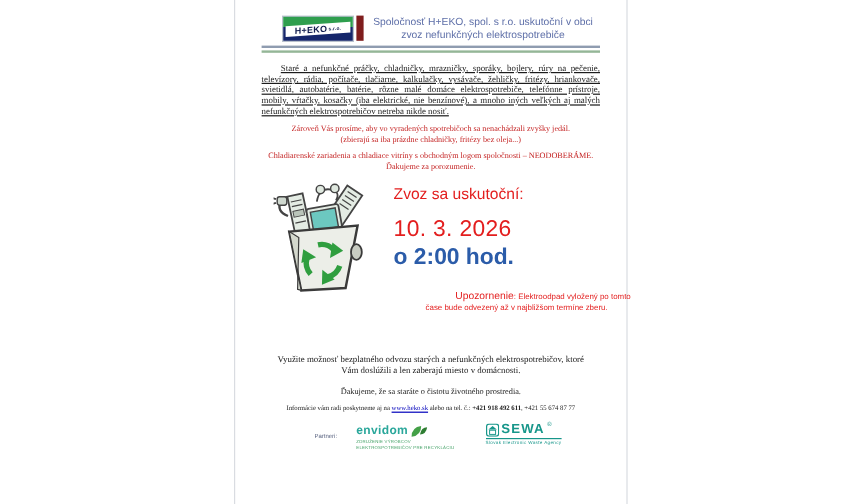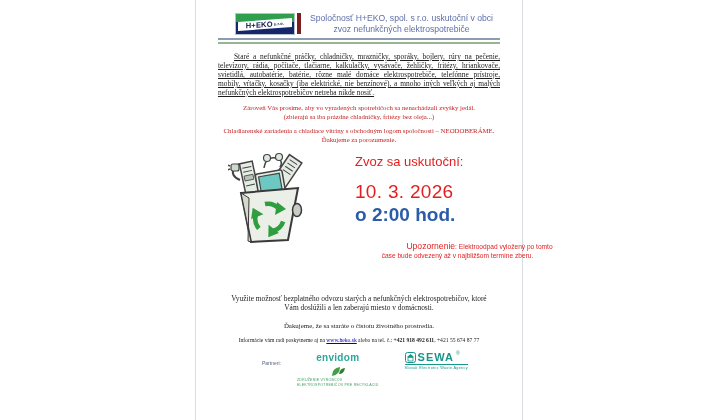--- a/index.html
+++ b/index.html
@@ -26,58 +26,58 @@
   .heko-band {
     position:absolute; left:2px; right:2px; top:6px; height:9px; background:#ffffff;
     transform:skewY(-4deg);
     display:flex; align-items:center; justify-content:center;
     font-family:"Liberation Sans",sans-serif; font-weight:bold; font-size:7.5px;
     color:#101c4e; letter-spacing:0.2px;
   }
   .heko-suffix { font-size:4px; margin-left:1px; }
   .header-title {
     flex:1; text-align:center; margin-left:3px; padding-left:2px;
-    border-left:4px solid #7f1d1d;
+    border-left:6px solid #7f1d1d;
     font-family:"Liberation Sans",sans-serif; font-size:8.6px; line-height:10.5px;
     color:var(--header-blue);
   }
   .double-rule {
     margin-top:4px; height:2px;
     border-top:2px solid #8f9cb0; border-bottom:2px solid #94b697;
   }
 
   
   .body-par {
     margin:8px 0 0 0; font-size:7.4px; line-height:9px; color:#1c1c1c;
     text-align:justify; text-indent:16px;text-decoration:underline;
   }
   .red-block { margin-top:7px; text-align:center; color:var(--dark-red); font-size:6.8px; line-height:8.6px; }
   .red-gap { height:6px; }
 
   
-  .middle { display:flex; margin-top:8px;gap:27px; }
+  .middle { display:flex; margin-top:8px; }
   .clipart { flex:0 0 auto; width:84px; margin-left:10px; }
   .sched { margin-left:16px; padding-top:2px; font-family:"Liberation Sans",sans-serif; }
   .sched-heading { font-size:13px; color:var(--bright-red); }
   .sched-date { margin-top:12px; font-size:19px; font-weight:normal; color:var(--bright-red); letter-spacing:0.3px; }
   .sched-time { margin-top:1px; font-size:19px; font-weight:bold; color:var(--time-blue); }
   .warning { margin-top:16px; width:205px; text-align:center; font-size:6.6px; line-height:8.4px; color:var(--bright-red); }
   .warning-label { font-size:8.6px; font-weight:normal;margin-left:44px; }
 
   
   .closing { margin:34px auto 0; max-width:262px; text-align:center; font-size:7.4px; line-height:9px; color:#1c1c1c; }
   .thanks  { margin:10px 0 0; text-align:center; font-size:6.9px; color:#1c1c1c; }
   .contact { margin:8px 0 0; text-align:center; font-size:5.6px; color:#222222; }
   .contact .link { color:#0000bb; text-decoration:underline; cursor:pointer; }
 
   
   .partners { display:flex; align-items:flex-start; margin-top:9px; }
   .partners-label { margin-left:44px; margin-top:8px; font-family:"Liberation Sans",sans-serif; font-size:5px; color:#5a6480; }
   .envidom { margin-left:16px; }
-  .envidom-top { display:flex; align-items:center; gap:2px;flex-direction:column; }
+  .envidom-top { display:flex; align-items:center; gap:2px; }
   .envidom-name { font-family:"Liberation Sans",sans-serif; font-weight:bold; font-size:10px; color:var(--envidom-teal); letter-spacing:0.3px; }
   .envidom-sub { margin-top:1px; font-family:"Liberation Sans",sans-serif; font-size:3.6px; letter-spacing:0.2px; color:#3f9f63; white-space:nowrap; }
   .sewa { margin-left:26px; }
   .sewa-top { display:flex; align-items:flex-start; gap:2px;text-align:right; }
   .sewa-name { font-family:"Liberation Sans",sans-serif; font-weight:bold; font-size:11px; color:var(--sewa-teal); letter-spacing:1px; line-height:11px; }
   .sewa-reg { font-family:"Liberation Sans",sans-serif; font-size:5px; color:var(--sewa-teal); transform:translateY(-2px); }
   .sewa-sub { margin-top:1px; border-top:1px solid var(--sewa-teal); padding-top:1px; font-family:"Liberation Sans",sans-serif; font-size:3.8px; letter-spacing:0.3px; color:var(--sewa-teal); white-space:nowrap; }
 </style>
 </head>
 <body>

